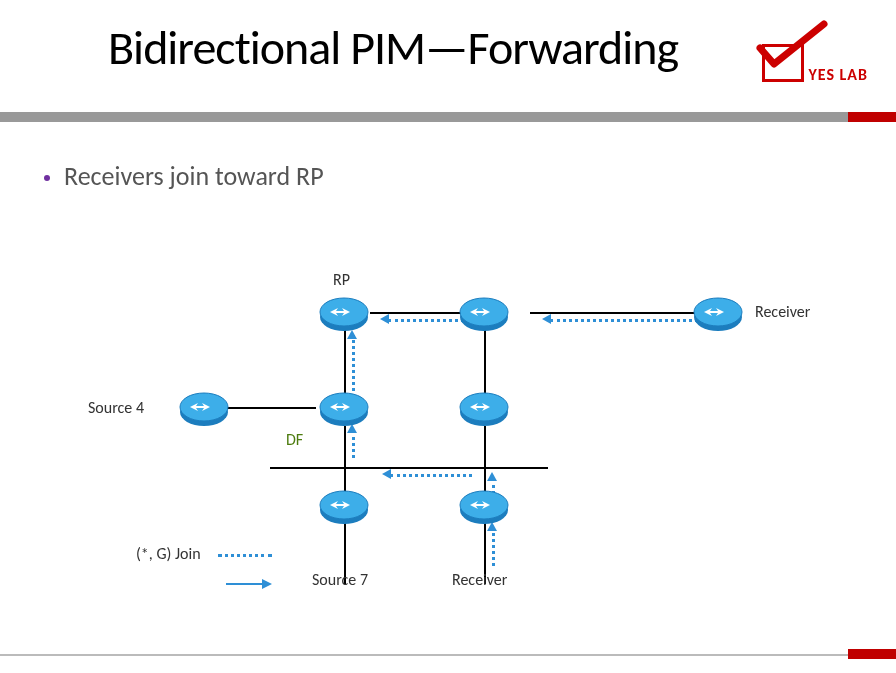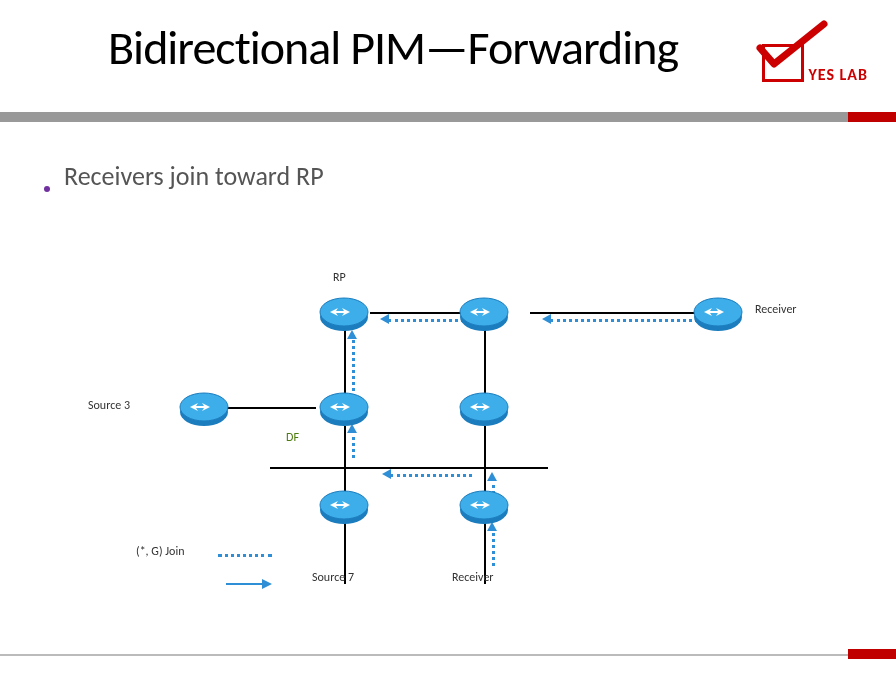--- a/index.html
+++ b/index.html
@@ -4,26 +4,26 @@
 <style>
   html,body{margin:0;padding:0;width:896px;height:673px;background:#fff;font-family:Calibri,Arial,sans-serif;overflow:hidden;position:relative}
   .title-bar{padding:18px 0 0 108px}
   .title{font-size:48px;color:#000;font-weight:400;letter-spacing:-1px}
   .yeslab{position:absolute;top:44px;right:28px;display:flex;align-items:flex-end}
   .yeslab-box{width:36px;height:32px;border:3px solid #c00;position:relative}
   .yeslab-check{position:absolute;top:-24px;left:-6px;width:72px;height:52px}
   .yeslab-text{font-size:16px;color:#c00;font-weight:700;margin-left:4px;margin-bottom:-2px;letter-spacing:1px}
   .divider{position:absolute;top:112px;left:0;right:0;height:10px;background:#999}
   .divider-red{position:absolute;top:112px;right:0;width:48px;height:10px;background:#c00000}
-  .bullet-row{position:absolute;top:160px;left:44px;display:flex;align-items:flex-end}
+  .bullet-row{position:absolute;top:160px;left:44px;display:flex;align-items:center}
   .bullet{width:6px;height:6px;border-radius:50%;background:#7030a0;margin-right:14px;margin-top:4px}
   .bullet-text{font-size:26px;color:#555;font-weight:400}
   .diagram{position:absolute;top:240px;left:90px;width:720px;height:400px}
   .node{position:absolute;width:52px;height:38px}
-  .lbl{position:absolute;font-size:12px;color:#333}
+  .lbl{position:absolute;font-size:16px;color:#333}
   .lbl-red{color:#4d7c0f}
   .line{position:absolute;background:#000}
   .legend-dots{position:absolute;border-top:3px dotted #2E8FD6}
   .legend-arrow{position:absolute;height:2px;background:#2E8FD6}
   .legend-arrow::after{content:'';position:absolute;right:-2px;top:-4px;border-left:10px solid #2E8FD6;border-top:5px solid transparent;border-bottom:5px solid transparent}
   .dot-h{position:absolute;border-top:3px dotted #2E8FD6;height:0}
   .dot-v{position:absolute;border-left:3px dotted #2E8FD6;width:0}
   .arrL{position:absolute;width:0;height:0;border-right:9px solid #2E8FD6;border-top:5px solid transparent;border-bottom:5px solid transparent}
   .arrU{position:absolute;width:0;height:0;border-bottom:9px solid #2E8FD6;border-left:5px solid transparent;border-right:5px solid transparent}
   .footer-red{position:absolute;bottom:14px;right:0;width:48px;height:10px;background:#c00000}
@@ -129,21 +129,21 @@
     </svg>
   <svg class="node" style="top:248px;left:368px" viewBox="0 0 52 38">
       <ellipse cx="26" cy="22" rx="24" ry="14" fill="#1C7DBE"></ellipse>
       <ellipse cx="26" cy="17" rx="24" ry="14" fill="#3DAEE9"></ellipse>
       <ellipse cx="26" cy="17" rx="24" ry="14" fill="none" stroke="#1C7DBE" stroke-width="1"></ellipse>
       <path d="M12 17l8-4-2 3h8l-2-3 8 4-8 4 2-3h-8l2 3z" fill="#fff"></path>
     </svg>
 
   <span class="lbl" style="top:30px;left:243px">RP</span>
   <span class="lbl" style="top:62px;left:665px">Receiver</span>
-  <span class="lbl" style="top:158px;left:-2px">Source 3</span>
+  <span class="lbl" style="top:158px;left:-2px">Source 4</span>
   <span class="lbl lbl-red" style="top:190px;left:196px">DF</span>
   <span class="lbl" style="top:304px;left:46px">(*, G) Join</span>
   <span class="lbl" style="top:330px;left:222px">Source 7</span>
   <span class="lbl" style="top:330px;left:362px">Receiver</span>
 
   <div class="legend-dots" style="top:314px;left:128px;width:54px"></div>
   <div class="legend-arrow" style="top:343px;left:136px;width:44px"></div>
 
 </div>
 

